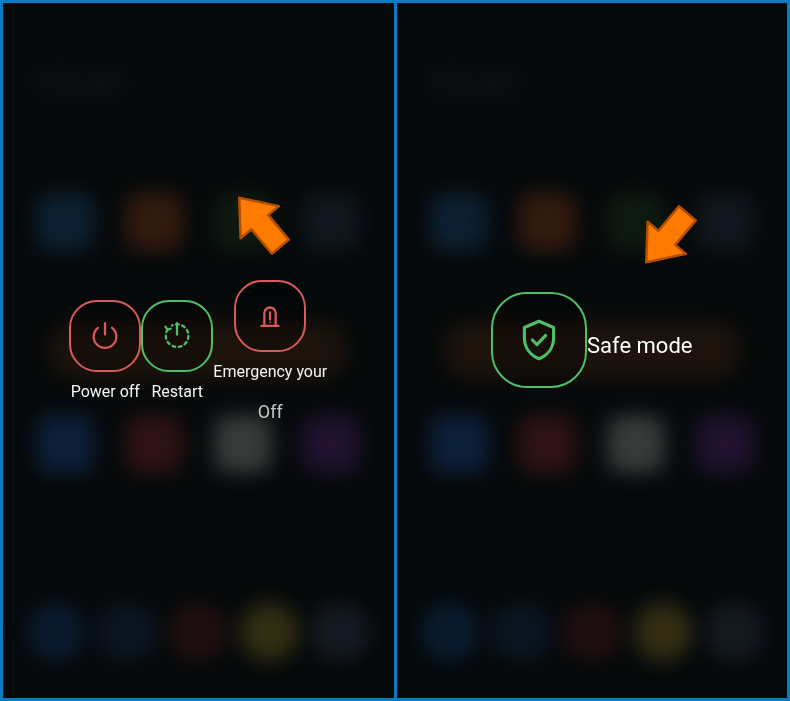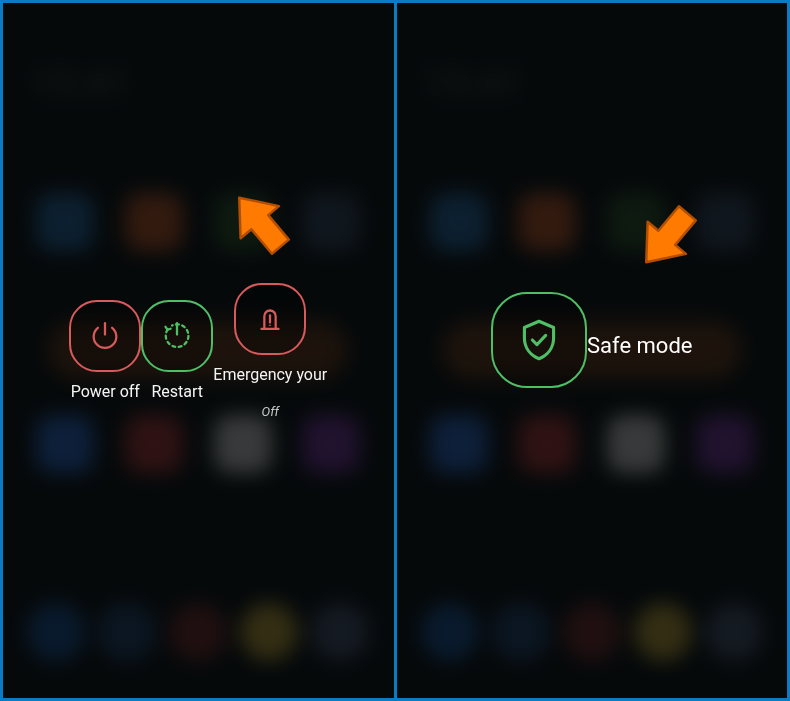--- a/index.html
+++ b/index.html
@@ -78,24 +78,23 @@
     margin-bottom: 10px;
   }
   .sq-red   { border: 2px solid #d85a5a; }
   .sq-green { border: 2px solid #4fbf66; }
   .label {
     font-size: 16px;
     font-weight: 400;
     color: #f5f5f5;
   }
   .sublabel {
-    font-size: 13px;
+    font-size: 18px;
     color: #c8c8c8;
     margin-top: 20px;
-    font-style: italic;
   }
   
   .panel2-content {
   }
   .big-squircle {
     width: 96px; height: 96px;
     border-radius: 36px;
     border: 2px solid #4fbf66;
     background: rgba(0,0,0,0.25);
     display: flex;

